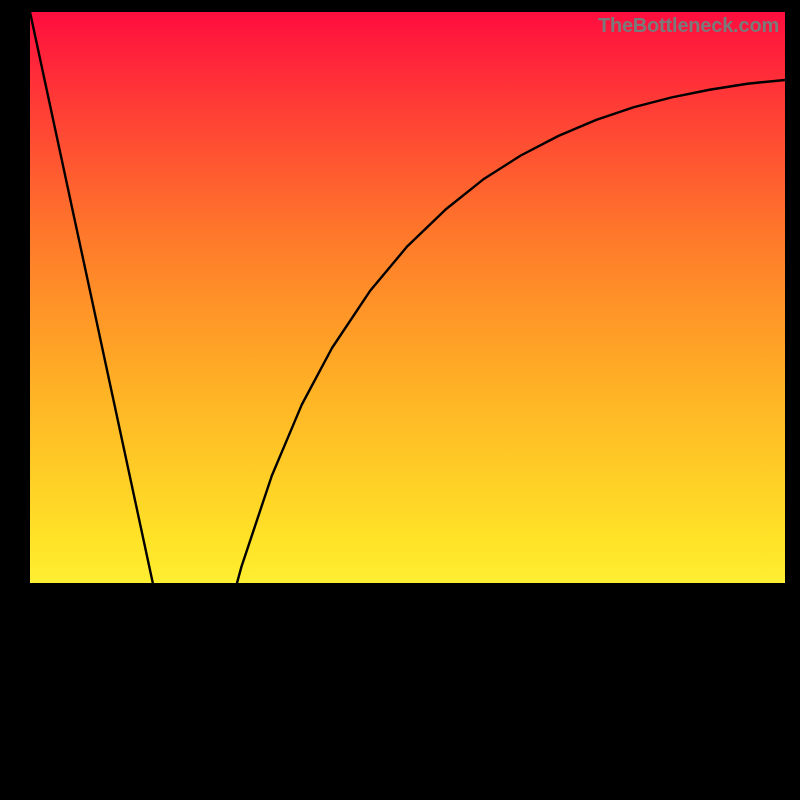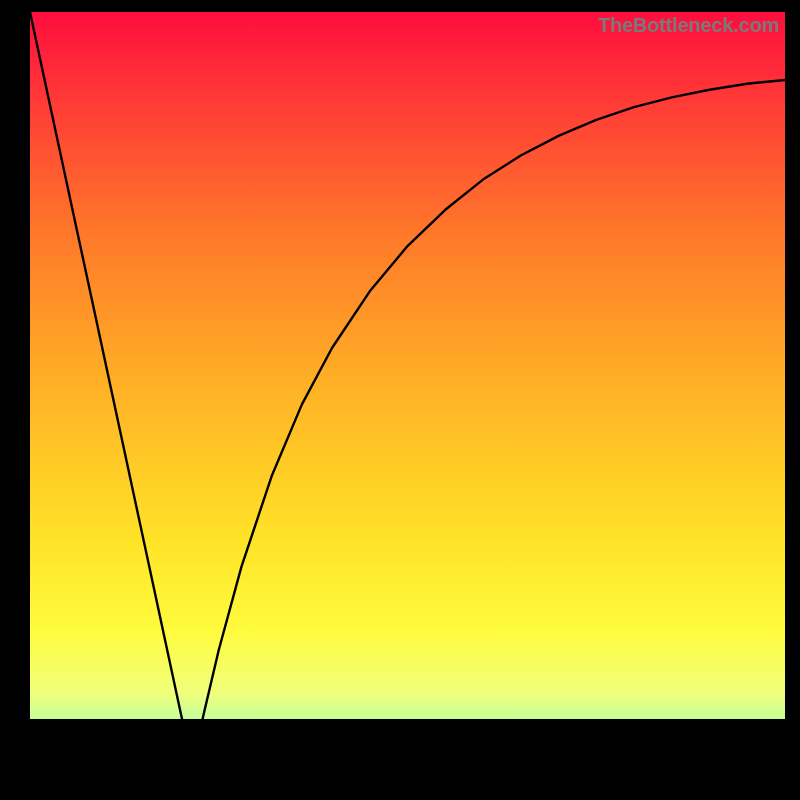--- a/index.html
+++ b/index.html
@@ -17,21 +17,21 @@
     top: 0;
     width: 800px;
     height: 800px;
     background: #000;
   }
   .plot {
     position: absolute;
     left: 30px;
     top: 12px;
     width: 755px;
-    height: 707px;
+    height: 571px;
     overflow: hidden;
   }
   .watermark {
     position: absolute;
     top: 2px;
     right: 6px;
     font-size: 20px;
     font-weight: 600;
     color: #7a7a7a;
     letter-spacing: -0.2px;

